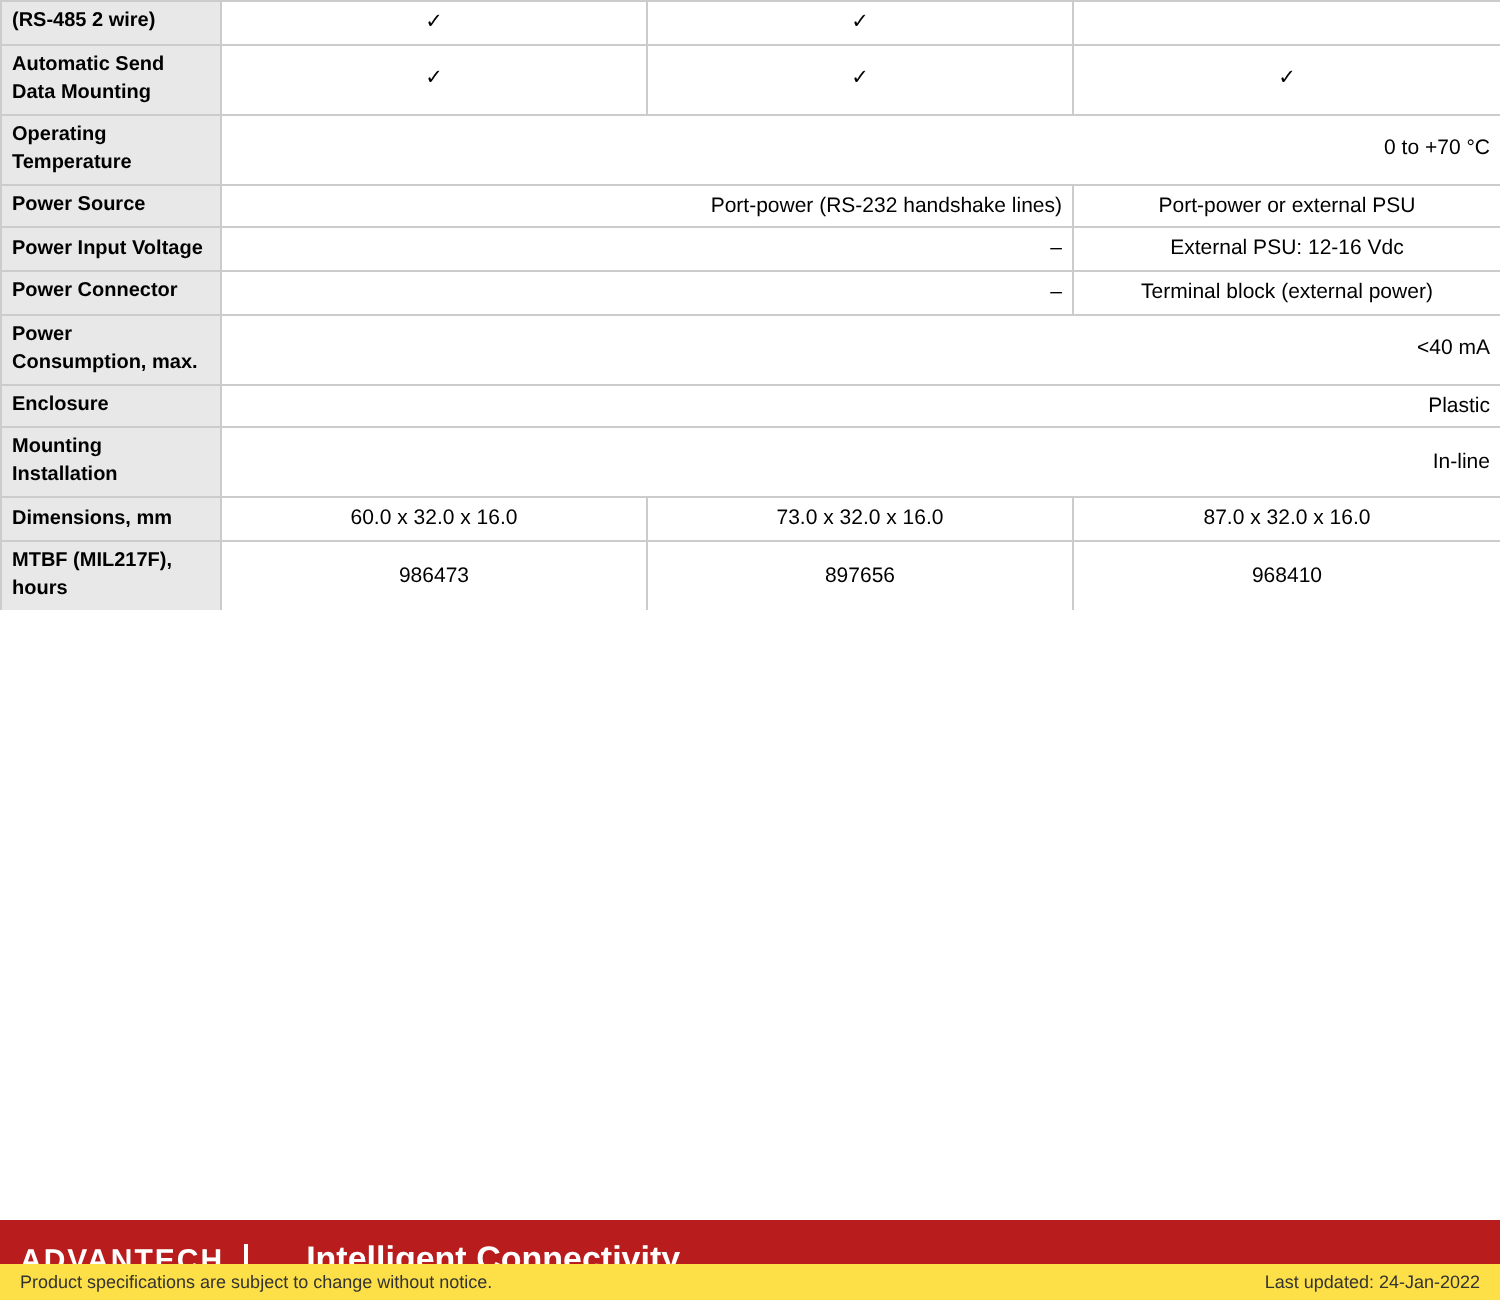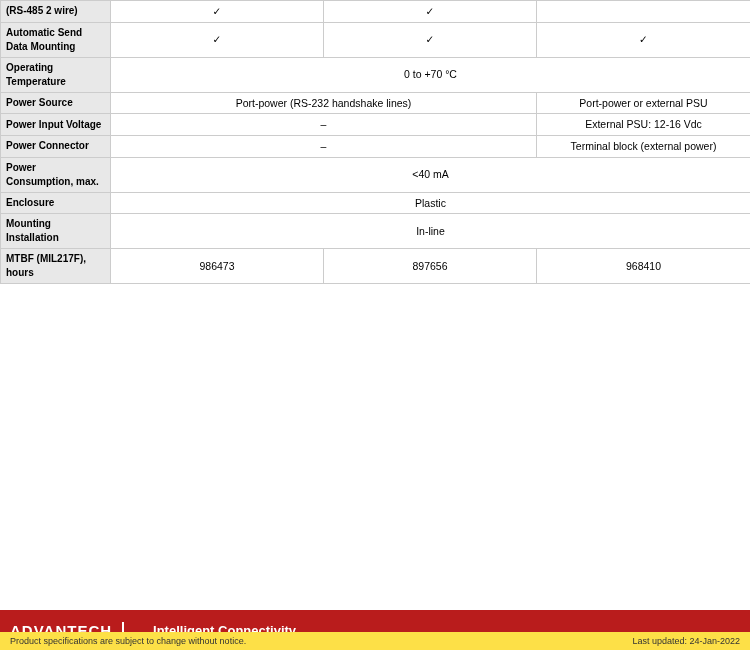--- a/index.html
+++ b/index.html
@@ -67,40 +67,40 @@
       font-size: 15px;
       letter-spacing: 1px;
       border-right: 2px solid #fff;
       padding-right: 10px;
       margin-right: 5px;
     }
 
     .footer-tagline {
       color: #fff;
       font-weight: bold;
-      font-size: 13px;
+      font-size: 17px;
     }
 
     .footer-note {
       position: absolute;
       bottom: 0;
       left: 0;
       right: 0;
       background: #fde047;
       padding: 4px 10px;
       display: flex;
       justify-content: space-between;
       align-items: center;
       font-size: 9px;
       color: #333;
       border-top: none;
     }
 
     .span-all {
-      text-align: center;
+      text-align: right;
     }
   </style>
 </head>
 <body>
 
 <div class="page-wrapper">
   <div class="table-section">
     <table>
       <colgroup>
         <col style="width:110px">
@@ -155,20 +155,26 @@
       <tr>
         <td class="col-label">Enclosure</td>
         <td class="span-all" colspan="3">Plastic</td>
       </tr>
 
       <tr>
         <td class="col-label">Mounting Installation</td>
         <td class="span-all" colspan="3">In-line</td>
       </tr>
 
+      <tr>
+        <td class="col-label">Dimensions, mm</td>
+        <td class="col-1">60.0 x 32.0 x 16.0</td>
+        <td class="col-2">73.0 x 32.0 x 16.0</td>
+        <td class="col-3">87.0 x 32.0 x 16.0</td>
+      </tr>
 
       <tr>
         <td class="col-label">MTBF (MIL217F), hours</td>
         <td class="col-1">986473</td>
         <td class="col-2">897656</td>
         <td class="col-3">968410</td>
       </tr>
 
     </tbody>
       </table>

